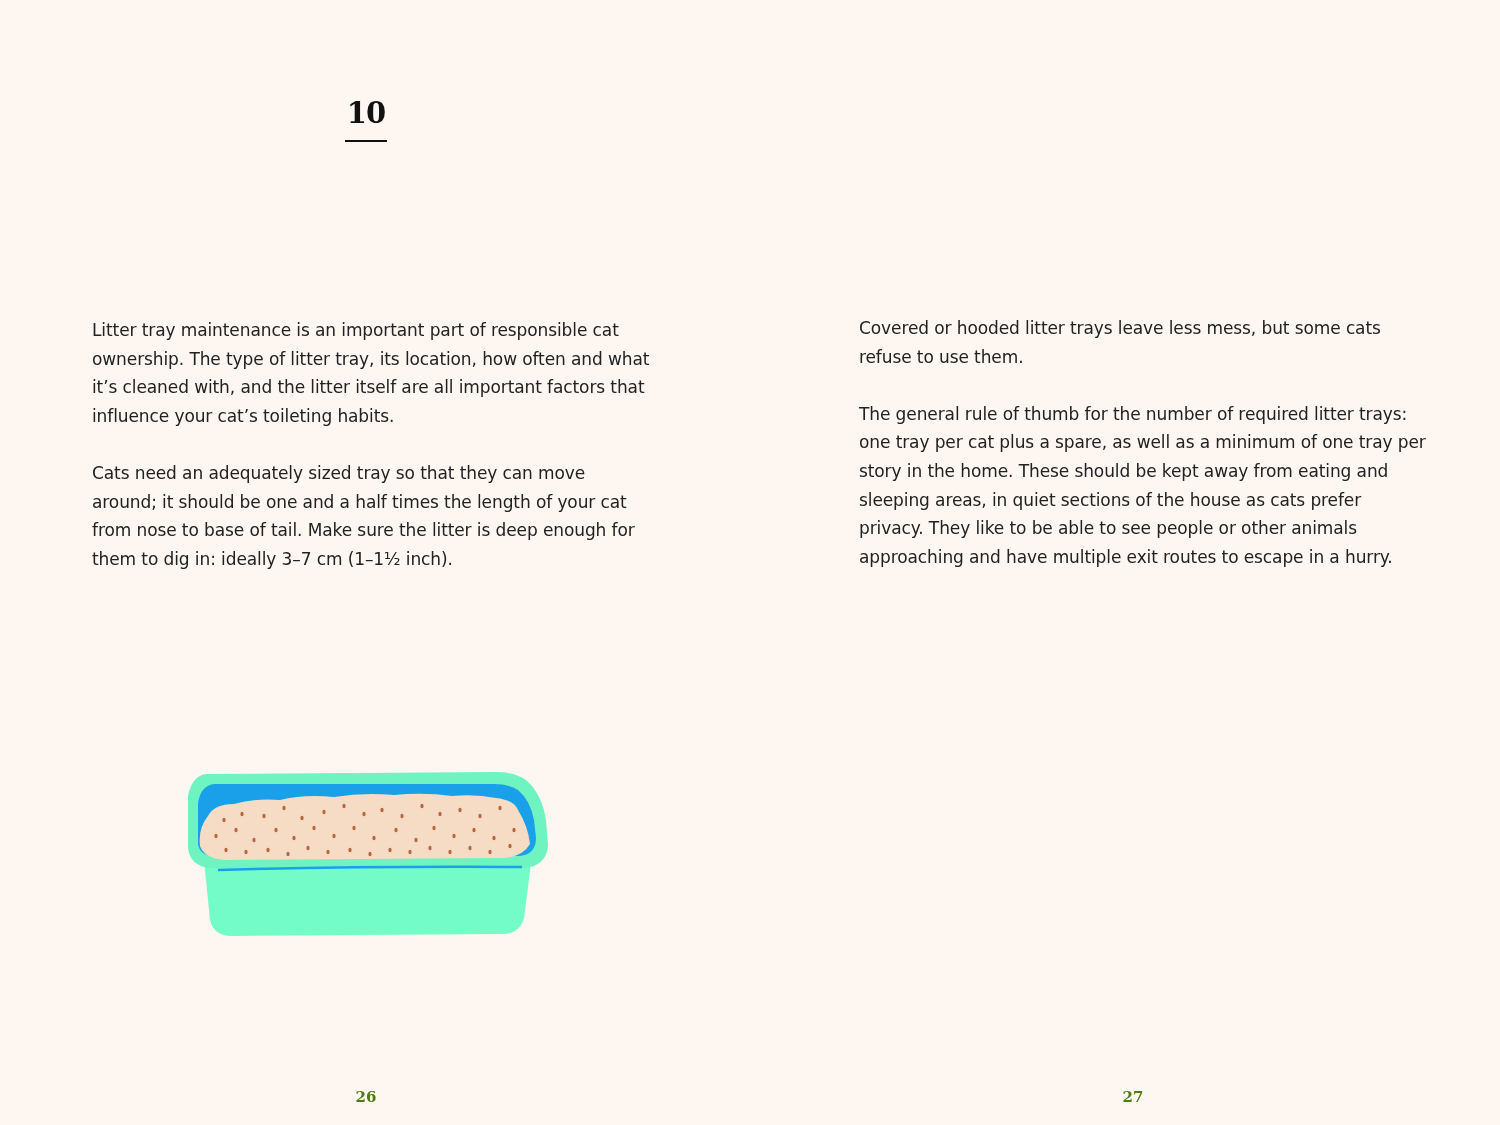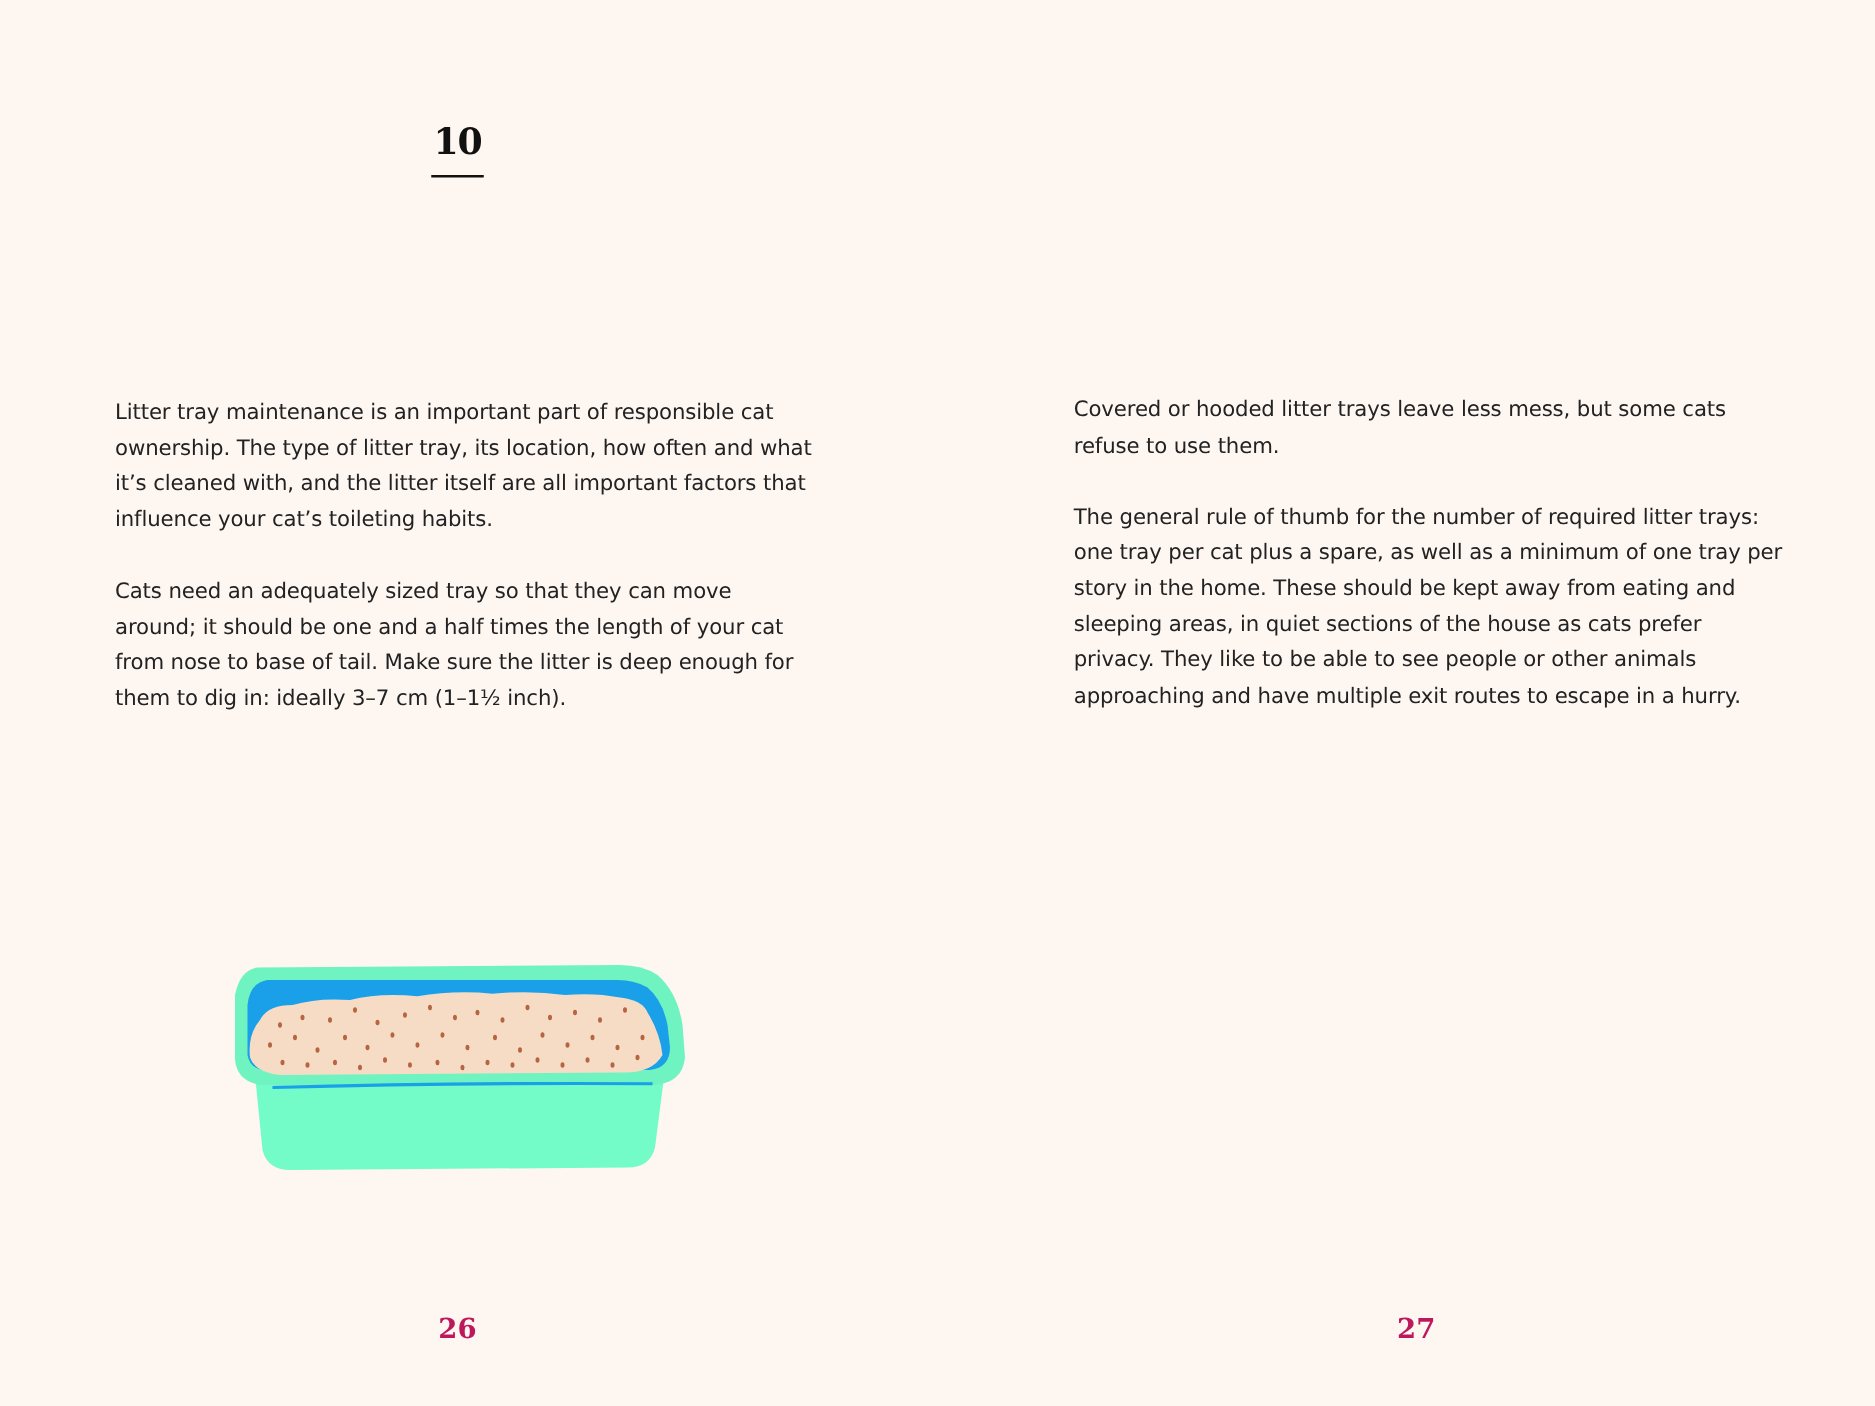--- a/index.html
+++ b/index.html
@@ -83,25 +83,25 @@
     .illustration {
       position: absolute;
       left: 184px;
       top: 770px;
       width: 370px;
       height: 172px;
     }
 
     .folio {
       position: absolute;
-      top: 1050px;
+      top: 1088px;
       font-family: "DejaVu Serif", serif;
       font-weight: bold;
-      font-size: 22px;
-      color: #be185d;
+      font-size: 15px;
+      color: #4d7c0f;
       transform: translateX(-50%);
     }
     .folio-left { left: 366px; }
     .folio-right { left: 383px; }
   </style>
 </head>
 <body>
 
 <div class="page page-left">
   <div class="chapter-num">10</div>

